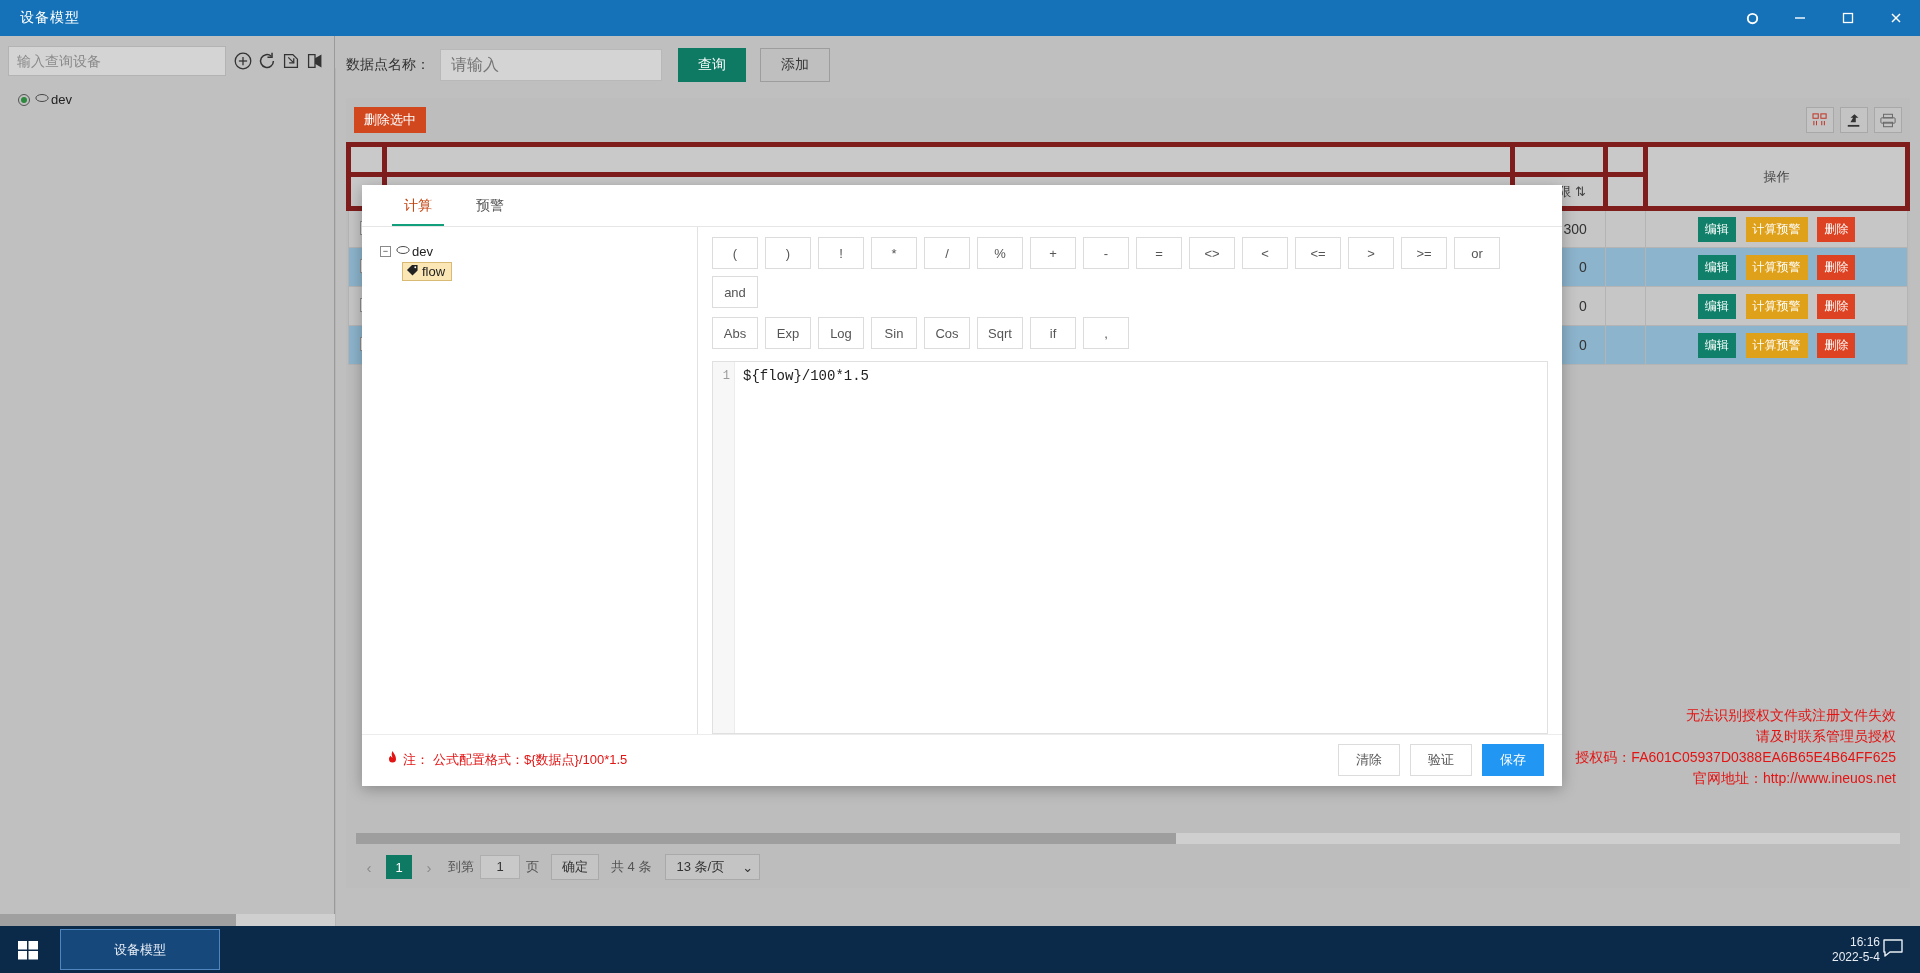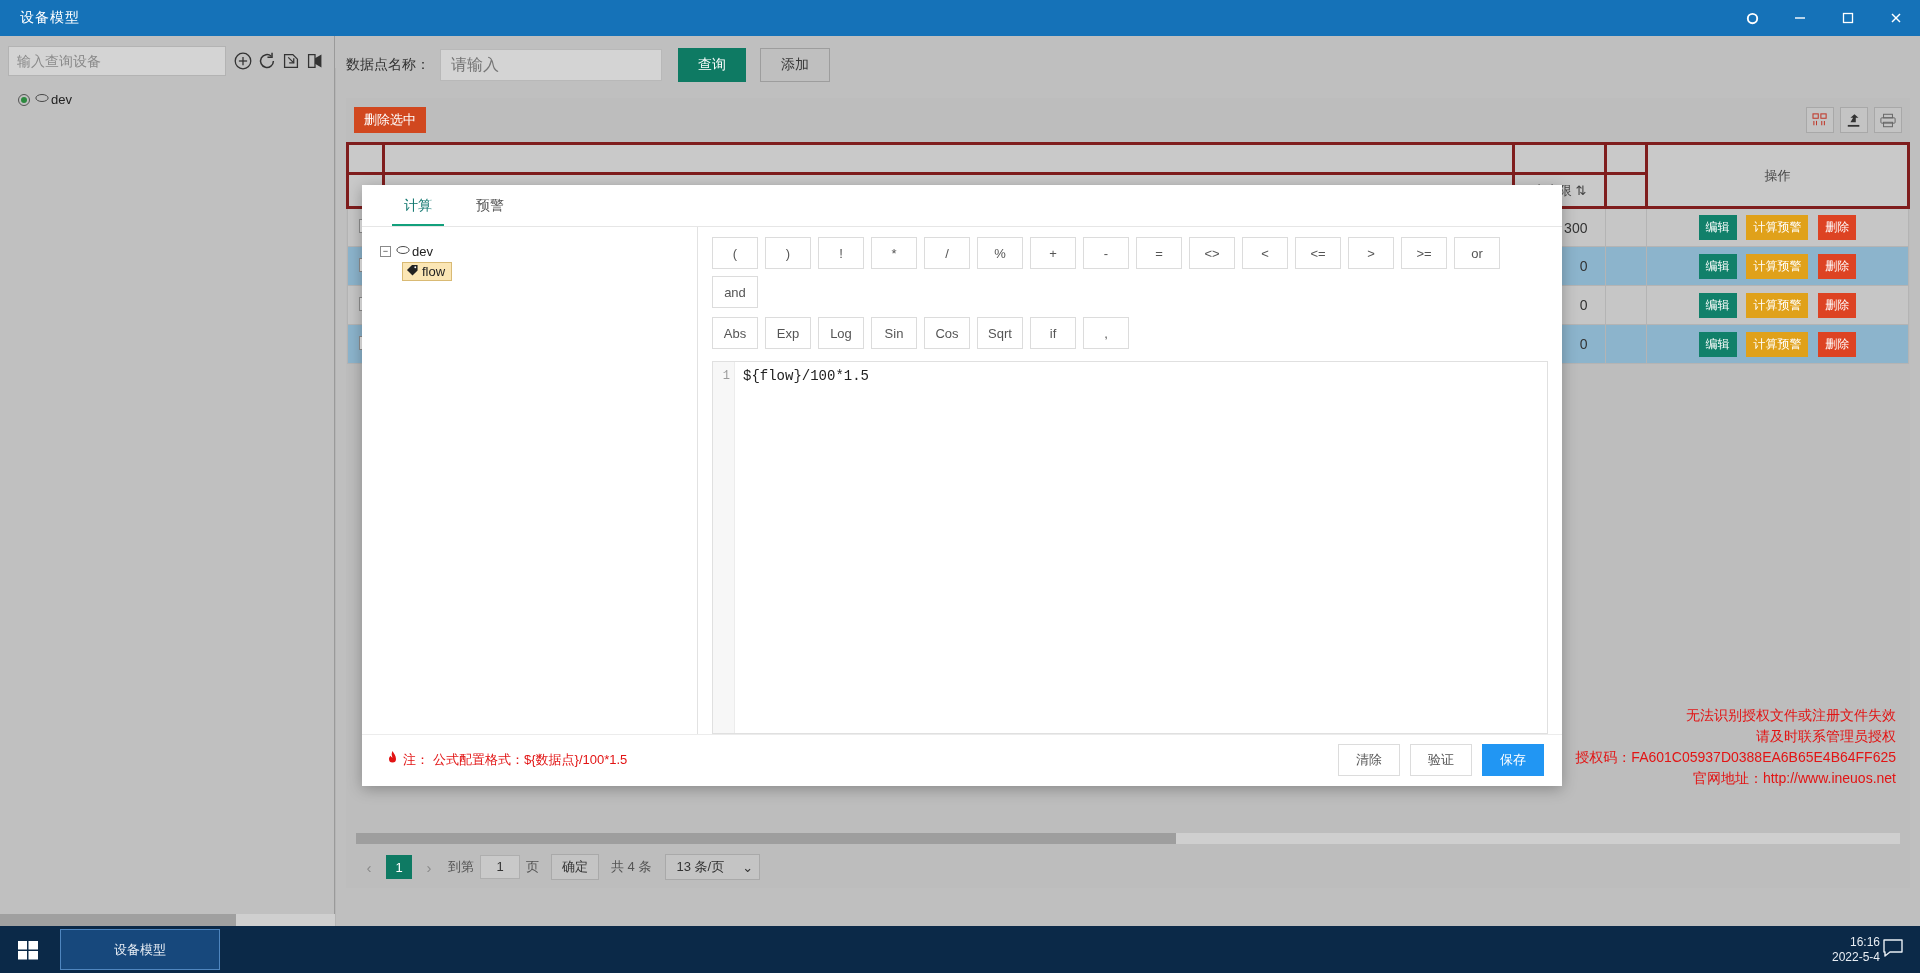--- a/index.html
+++ b/index.html
@@ -101,21 +101,21 @@
   }
   .card-tools { margin-left: auto; display: flex; gap: 6px; }
   .tool-sq {
     width: 28px; height: 26px; border: 1px solid #a8a8a8; background: #c4c4c4;
     display: flex; align-items: center; justify-content: center;
   }
 
   
   .tbl { width: 100%; border-collapse: collapse; font-size: 14px; color: #333; table-layout: fixed; }
   .tbl th {
-    background: #c9c9c9; border: 3px solid #7f1d1d; height: 34px; font-weight: normal;
+    background: #c9c9c9; border: 5px solid #7f1d1d; height: 34px; font-weight: normal;
     color: #444; font-size: 13px;
   }
   .tbl th.grp { height: 30px; }
   .tbl td {
     border: 1px solid #b4b4b4; height: 39px; text-align: right; padding-right: 18px;
     background: #c6c6c6;
   }
   .tbl tr.sel td { background: #8cb4cc; }
   .tbl td.ops { text-align: center; padding-right: 0; }
   .op {
@@ -176,21 +176,21 @@
   .modal-head {
     height: 52px; border-bottom: 1px solid #e8e8e8; display: flex; align-items: center;
     padding: 0 20px; background: #fbfbfb;
   }
   .modal-title { font-size: 15px; color: #333; }
   .modal-x { margin-left: auto; color: #888; font-size: 18px; line-height: 1; }
   .modal-tabs { height: 42px; border-bottom: 1px solid #e6e6e6; display: flex; padding-left: 20px; }
   .mtab {
     padding: 0 22px; line-height: 41px; font-size: 14px; color: #555; position: relative;
   }
-  .mtab.active { color: #0f766e; }
+  .mtab.active { color: #c2410c; }
   .mtab.active::after {
     content: ""; position: absolute; left: 10px; right: 10px; bottom: 0; height: 2px; background: #12a07c;
   }
   .modal-body { display: flex; height: 507px; }
   .tree-pane { width: 336px; border-right: 1px solid #e2e2e2; padding: 14px 0 0 18px; }
   .tr-row { display: flex; align-items: center; font-size: 13px; color: #222; height: 20px; }
   .tr-row.child { padding-left: 22px; }
   .tr-toggle {
     width: 11px; height: 11px; border: 1px solid #8a8a8a; background: #fff; font-size: 9px;
     line-height: 9px; text-align: center; color: #333; margin-right: 5px;

